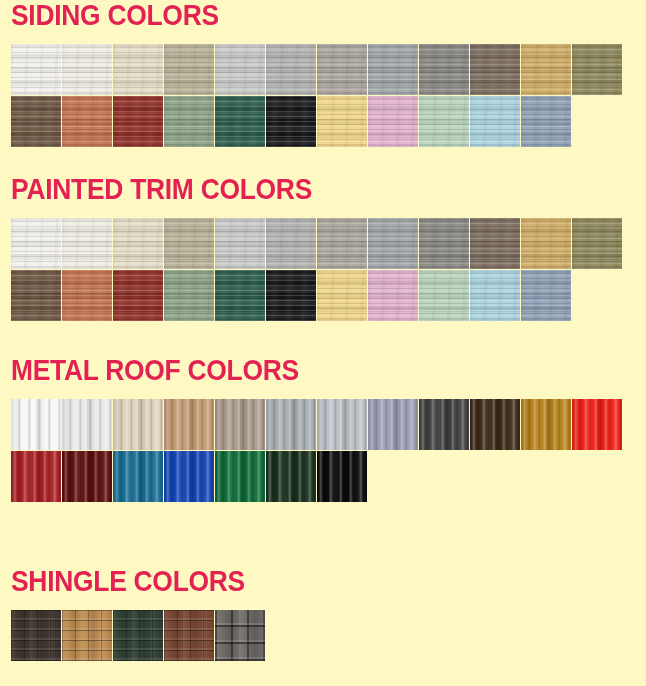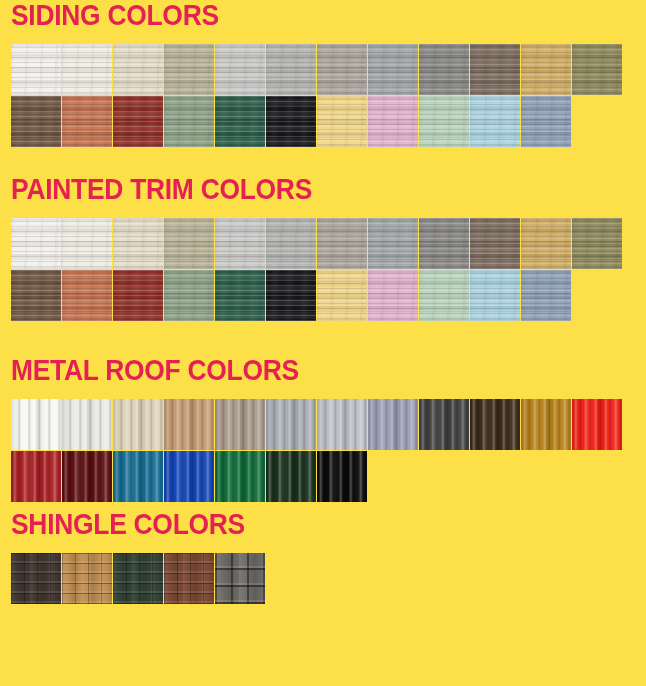--- a/index.html
+++ b/index.html
@@ -11,21 +11,21 @@
     width: 646px;
     height: 686px;
     font-family: "Liberation Sans", sans-serif;
     overflow: hidden;
   }
 
   .palette-page {
     position: relative;
     width: 646px;
     height: 686px;
-    background: #fde047;
+    background: #fef9c3;
     padding: 0;
   }
 
   .section {
     padding: 0 0 0 11px;
   }
 
   .section-heading {
     font-family: "Liberation Sans Narrow", "Liberation Sans", sans-serif;
     font-weight: bold;
@@ -274,21 +274,21 @@
         <div class="swatch-row" style="margin-top: 1px;">
           <div class="swatch tex-metal" title="roof-red" style="background-color: rgb(168, 31, 35);"></div>
           <div class="swatch tex-metal" title="roof-burgundy" style="background-color: rgb(91, 15, 16);"></div>
           <div class="swatch tex-metal" title="roof-teal-blue" style="background-color: rgb(23, 108, 146);"></div>
           <div class="swatch tex-metal" title="roof-royal-blue" style="background-color: rgb(19, 68, 181);"></div>
           <div class="swatch tex-metal" title="roof-green" style="background-color: rgb(14, 107, 55);"></div>
           <div class="swatch tex-metal" title="roof-dark-forest-green" style="background-color: rgb(24, 48, 29);"></div>
           <div class="swatch tex-metal" title="roof-black" style="background-color: rgb(10, 10, 10);"></div>
         </div>
       </div>
-      <div class="section" style="position: absolute; left: 0px; top: 509px;">
+      <div class="section" style="position: absolute; left: 0px; top: 566px;">
         <div class="section-heading">SHINGLE COLORS</div>
         <div class="spacer-sm"></div>
         <div class="swatch-row">
           <div class="swatch tex-shingle" title="shingle-charcoal-brown" style="background-color: rgb(65, 55, 49);"></div>
           <div class="swatch tex-shingle" title="shingle-desert-tan" style="background-color: rgb(192, 143, 85);"></div>
           <div class="swatch tex-shingle" title="shingle-hunter-green" style="background-color: rgb(51, 66, 55);"></div>
           <div class="swatch tex-shingle" title="shingle-brick-red" style="background-color: rgb(123, 74, 54);"></div>
           <div class="swatch tex-shingle-block" title="shingle-slate-grey" style="background-color: rgb(111, 108, 104);"></div>
         </div>
       </div>

